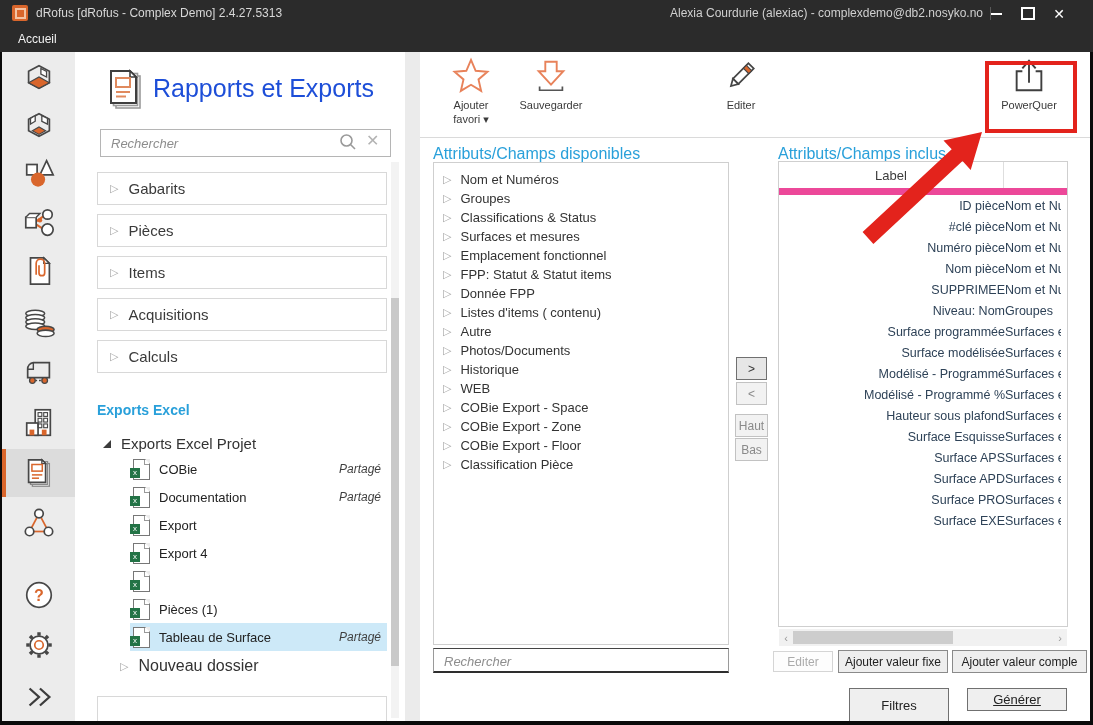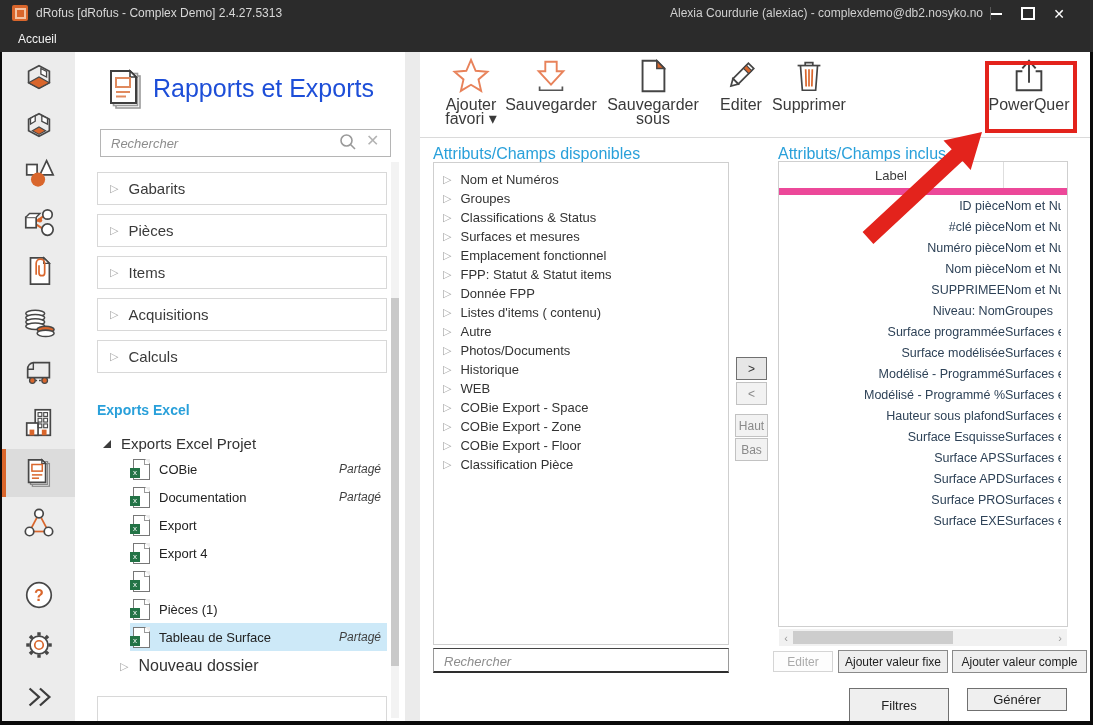--- a/index.html
+++ b/index.html
@@ -55,21 +55,21 @@
   .xfold{position:absolute;right:-1px;top:-1px;width:0;height:0;border-left:5px solid transparent;border-top:5px solid #ececec;box-shadow:-1px 1px 0 #999;}
   .xbadge{position:absolute;left:-4px;bottom:1px;width:10px;height:10px;background:#237346;color:#fff;font-size:8px;line-height:10px;text-align:center;display:block;}
   .flabel{font-size:13px;color:#222;margin-left:9px;flex:1 1 auto;}
   .fbadge{font-size:12px;font-style:italic;color:#3f3f3f;margin-right:6px;}
   .newfolder{left:120px;top:657px;display:flex;align-items:center;gap:10px;}
   .newfolder .plbl{font-size:16px;color:#333;}
   .stub-box{left:97px;top:696px;width:288px;height:26px;border:1px solid #d8d8d8;border-bottom:none;}
   .splitter{left:405px;top:52px;width:15px;height:669px;background:#ebebeb;}
   .tb{position:absolute;top:57px;display:flex;flex-direction:column;align-items:center;}
   .tb svg{width:38px;height:38px;}
-  .tbl{font-size:16px;color:#3a3a3a;text-align:center;line-height:14px;margin-top:3px;}
+  .tbl{font-size:11px;color:#3a3a3a;text-align:center;line-height:14px;margin-top:3px;}
   .tb-sep{left:420px;top:137px;width:670px;height:1px;background:#dadada;}
   .redrect{left:985px;top:61px;width:84px;height:64px;border:4px solid #e3231c;z-index:60;pointer-events:none;}
   .redarrow{left:845px;top:118px;z-index:50;pointer-events:none;}
   
   .p-hdr{font-size:16px;color:#29a0da;}
   .avail-hdr{left:433px;top:145px;}
   .avail-box{left:433px;top:162px;width:296px;height:483px;border:1px solid #cfcfcf;background:#fff;padding-top:7px;box-sizing:border-box;}
   .av-row{height:19px;display:flex;align-items:center;padding-left:9px;}
   .av-row .exp{margin-right:9px;}
   .av-t{font-size:13px;color:#333;}
@@ -373,48 +373,30 @@
       </svg>
     <div class="tbl">Ajouter favori ▾</div>
   </div>
   <div class="tb" style="left:508px;width:86px;">
     <svg viewBox="0 0 40 40">
         <path d="M14 5 H26 V15 H33 L20 29 L7 15 H14 Z" fill="none" stroke="#e8825a" stroke-width="2"></path>
         <path d="M8 31 V35 H32 V31" fill="none" stroke="#555" stroke-width="1.8"></path>
       </svg>
     <div class="tbl">Sauvegarder</div>
   </div>
-  <div class="tb" style="left:594px;width:118px;">
-    <svg viewBox="0 0 40 40">
-        <path d="M9 4 H24 L32 12 V36 H9 Z" fill="#fff" stroke="#454545" stroke-width="2"></path>
-        <path d="M24 4 L32 12 H24 Z" fill="#d9662c" stroke="#454545" stroke-width="1.6"></path>
-      </svg>
-    <div class="tbl">Sauvegarder sous</div>
-  </div>
   <div class="tb" style="left:716px;width:50px;">
     <svg viewBox="0 0 40 40">
         <g transform="rotate(45 20 20)">
           <rect x="16" y="5" width="8" height="23" fill="#fff" stroke="#454545" stroke-width="1.8"></rect>
           <rect x="16" y="8" width="8" height="4.5" fill="#d9662c" stroke="#454545" stroke-width="1.2"></rect>
           <path d="M16 28 H24 L20 35 Z" fill="#fff" stroke="#454545" stroke-width="1.8"></path>
         </g>
       </svg>
     <div class="tbl">Editer</div>
   </div>
-  <div class="tb" style="left:776px;width:66px;">
-    <svg viewBox="0 0 40 40">
-        <line x1="8" y1="9" x2="32" y2="9" stroke="#454545" stroke-width="1.8"></line>
-        <path d="M16 9 V6 H24 V9" fill="none" stroke="#454545" stroke-width="1.8"></path>
-        <path d="M11 9 L13 35 H27 L29 9" fill="none" stroke="#454545" stroke-width="1.8"></path>
-        <line x1="16.5" y1="13" x2="17" y2="31" stroke="#d9662c" stroke-width="1.8"></line>
-        <line x1="20" y1="13" x2="20" y2="31" stroke="#d9662c" stroke-width="1.8"></line>
-        <line x1="23.5" y1="13" x2="23" y2="31" stroke="#d9662c" stroke-width="1.8"></line>
-      </svg>
-    <div class="tbl">Supprimer</div>
-  </div>
   <div class="tb" style="left:989px;width:80px;">
     <svg viewBox="0 0 40 40">
         <path d="M13 15 H7 V35 H33 V15 H27" fill="none" stroke="#3f3f3f" stroke-width="2"></path>
         <line x1="20" y1="27" x2="20" y2="6" stroke="#3f3f3f" stroke-width="2"></line>
         <path d="M13 12 L20 4 L27 12" fill="none" stroke="#3f3f3f" stroke-width="2"></path>
       </svg>
     <div class="tbl">PowerQuer</div>
   </div>
   <div class="abs tb-sep"></div>
 
@@ -577,19 +559,19 @@
     <span class="hs-arrow">‹</span>
     <span class="hs-thumb"></span>
     <span class="hs-arrow right">›</span>
   </div>
 
   <button class="btn disabled" style="left:773px;top:651px;width:60px;height:21px;">Editer</button>
   <button class="btn" style="left:838px;top:650px;width:110px;height:23px;">Ajouter valeur fixe</button>
   <button class="btn" style="left:952px;top:650px;width:135px;height:23px;">Ajouter valeur comple</button>
 
   <button class="btn big" style="left:849px;top:688px;width:100px;height:34px;">Filtres</button>
-  <button class="btn big" style="left:967px;top:688px;width:100px;height:23px;">Générer</button>
+  <button class="btn big" style="left:967px;top:688px;width:100px;height:23px;text-decoration:underline;">Générer</button>
 
   <div class="abs frame-l"></div>
   <div class="abs frame-r"></div>
   <div class="abs frame-b"></div>
 
 </div>
 
 </body></html>

